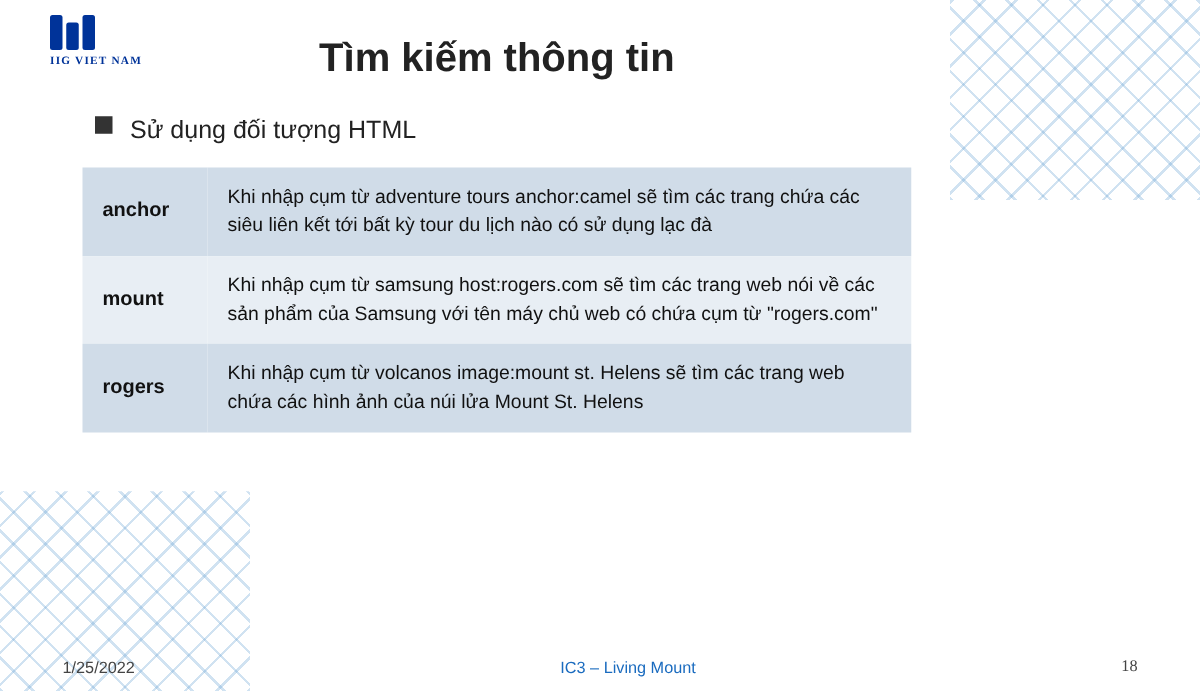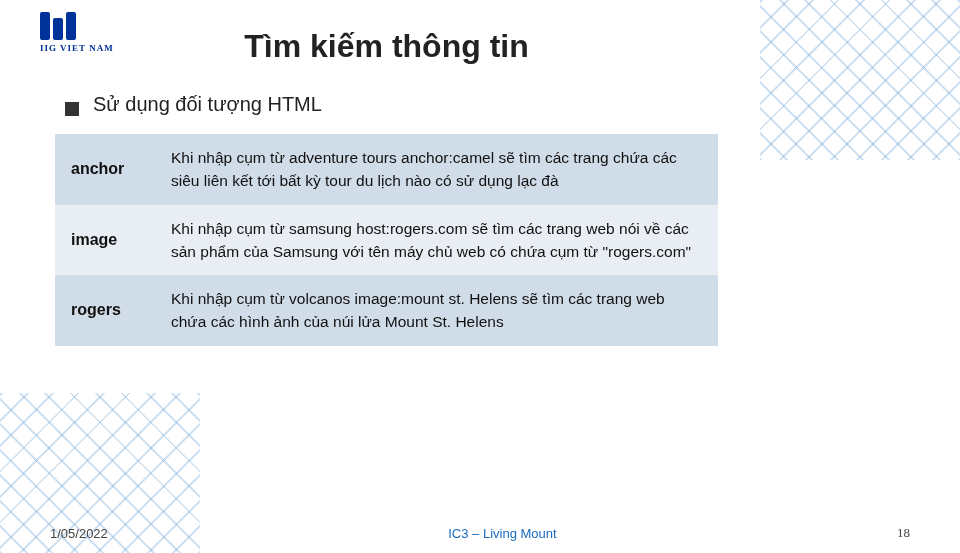--- a/index.html
+++ b/index.html
@@ -90,42 +90,42 @@
       font-weight: bold;
       letter-spacing: 1px;
       margin-top: 3px;
       text-align: center;
     }
 
     
     .content {
       position: absolute;
       top: 0;
-      left: 5px;
+      left: 16px;
       width: 763px;
       height: 553px;
       z-index: 5;
       padding: 20px 50px 20px 50px;
     }
 
     
     .title {
       text-align: center;
       font-size: 32px;
       font-weight: bold;
       color: #222;
       margin-bottom: 28px;
       margin-top: 8px;
       font-family: Arial, sans-serif;
     }
 
     
     .bullet-section {
       display: flex;
-      align-items: flex-end;
+      align-items: flex-start;
       margin-bottom: 18px;
       margin-left: 10px;
     }
 
     .bullet-square {
       width: 14px;
       height: 14px;
       background: #333;
       display: inline-block;
       margin-right: 14px;
@@ -226,29 +226,29 @@
     <span class="bullet-text">Sử dụng đối tượng HTML</span>
   </div>
 
   <table class="info-table">
     <tbody id="table-body">
     <tr>
           <td>anchor</td>
           <td>Khi nhập cụm từ adventure tours anchor:camel sẽ tìm các trang chứa các siêu liên kết tới bất kỳ tour du lịch nào có sử dụng lạc đà</td>
         </tr>
         <tr>
-          <td>image</td>
+          <td>mount</td>
           <td>Khi nhập cụm từ samsung host:rogers.com sẽ tìm các trang web nói về các sản phẩm của Samsung với tên máy chủ web có chứa cụm từ "rogers.com"</td>
         </tr>
         <tr>
           <td>rogers</td>
           <td>Khi nhập cụm từ volcanos image:mount st. Helens sẽ tìm các trang web chứa các hình ảnh của núi lửa Mount St. Helens</td>
         </tr>
       </tbody>
   </table>
 
 </div>
 
 <div class="footer">
-  <span class="footer-date">1/05/2022</span>
+  <span class="footer-date">1/25/2022</span>
   <span class="footer-center">IC3 – Living Mount</span>
   <span class="footer-page">18</span>
 </div>
 
 </body></html>

